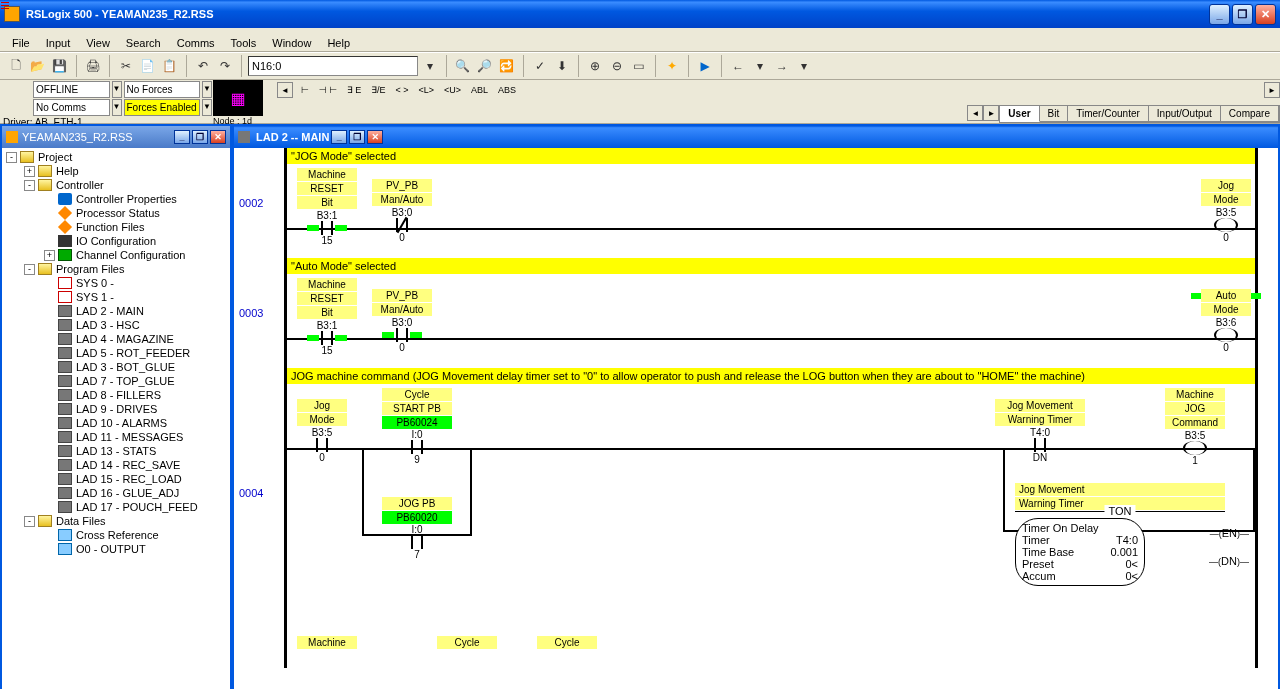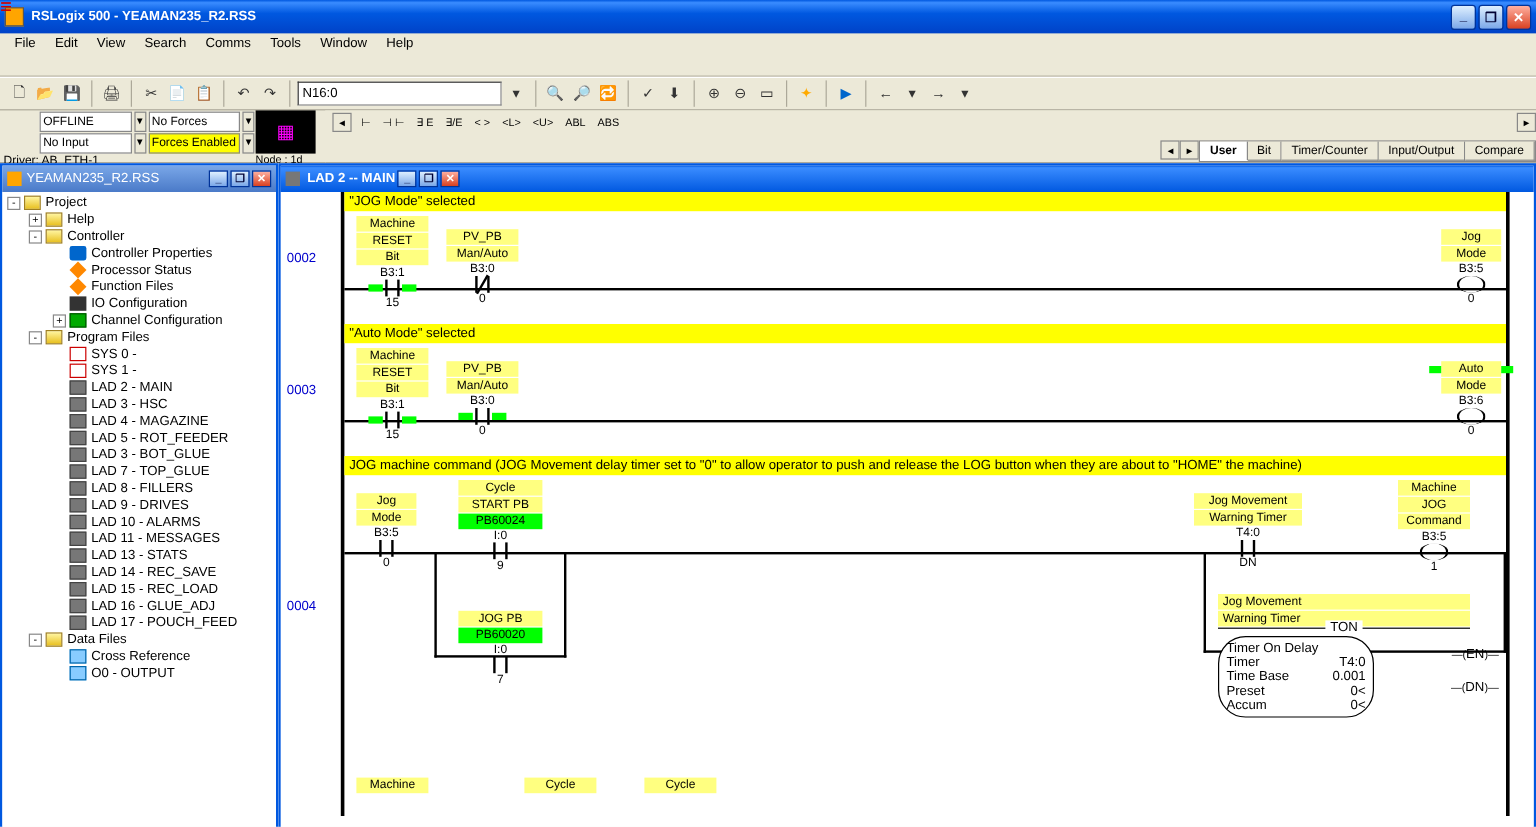--- a/index.html
+++ b/index.html
@@ -4,21 +4,21 @@
 <style>
 * { box-sizing: border-box; margin: 0; padding: 0; font-family: Tahoma, sans-serif; font-size: 11px; }
 body { background: #ece9d8; overflow: hidden; width: 1280px; height: 689px; }
 
 .title-bar { background: linear-gradient(to bottom, #0058e0, #3a8cff 8%, #0058e0 40%, #0042c7); height: 28px; display: flex; align-items: center; padding: 0 4px; color: white; font-weight: bold; font-size: 13px; }
 .title-bar .icon { width: 16px; height: 16px; margin-right: 6px; background: #ffa500; border: 1px solid #555; }
 .title-bar .spacer { flex: 1; }
 .win-btn { width: 21px; height: 21px; margin-left: 2px; background: linear-gradient(to bottom, #dff0ff, #7aa7e8); border: 1px solid #003399; border-radius: 3px; display: inline-flex; align-items: center; justify-content: center; font-weight: bold; color: #003; cursor: pointer; }
 .win-btn.close { background: linear-gradient(to bottom, #ffb0a0, #d84020); color: white; }
 
-.menu-bar { background: #ece9d8; height: 36px; display: flex; align-items: flex-start; padding: 0 4px; border-bottom: 1px solid #aca899; }
+.menu-bar { background: #ece9d8; height: 24px; display: flex; align-items: flex-end; padding: 0 4px; border-bottom: 1px solid #aca899; }
 .menu-bar span { padding: 2px 8px; cursor: pointer; }
 
 .toolbar { background: #ece9d8; height: 28px; border-top: 1px solid #fff; border-bottom: 1px solid #aca899; display: flex; align-items: center; padding: 2px 6px; gap: 2px; }
 .toolbar .sep { width: 1px; height: 22px; background: #aca899; margin: 0 4px; }
 .tb-btn { width: 20px; height: 20px; border: 1px solid transparent; display: inline-flex; align-items: center; justify-content: center; cursor: pointer; font-size: 12px; color: #333; }
 .addr-box { width: 170px; height: 20px; border: 1px inset #888; background: white; padding: 1px 3px; }
 
 .status-row { display: flex; height: 44px; border-bottom: 1px solid #aca899; }
 .status-left { width: 213px; padding: 1px; }
 .status-cell { display: flex; gap: 2px; margin-bottom: 1px; padding-left: 32px; }
@@ -105,21 +105,21 @@
   <span class="icon"></span>
   <span>RSLogix 500 - YEAMAN235_R2.RSS</span>
   <span class="spacer"></span>
   <span class="win-btn">_</span>
   <span class="win-btn">❐</span>
   <span class="win-btn close">✕</span>
 </div>
 
 <div class="menu-bar">
   <span>File</span>
-  <span>Edit</span>
+  <span>Input</span>
   <span>View</span>
   <span>Search</span>
   <span>Comms</span>
   <span>Tools</span>
   <span>Window</span>
   <span>Help</span>
 </div>
 
 <div class="toolbar">
   <span class="tb-btn">🗋</span>
@@ -161,21 +161,21 @@
 
 <div class="status-row">
   <div class="status-left">
     <div class="status-cell">
       <div class="status-box">OFFLINE</div>
       <div class="status-drop">▼</div>
       <div class="status-box">No Forces</div>
       <div class="status-drop">▼</div>
     </div>
     <div class="status-cell">
-      <div class="status-box">No Input</div>
+      <div class="status-box">No Comms</div>
       <div class="status-drop">▼</div>
       <div class="status-box yellow">Forces Enabled</div>
       <div class="status-drop">▼</div>
     </div>
     <div style="font-size:10px; padding-left:2px;">Driver: AB_ETH-1</div>
   </div>
   <div class="status-node-area">
     <div class="node-graphic">▦</div>
     <div style="font-size:9px;">Node :  1d</div>
   </div>

